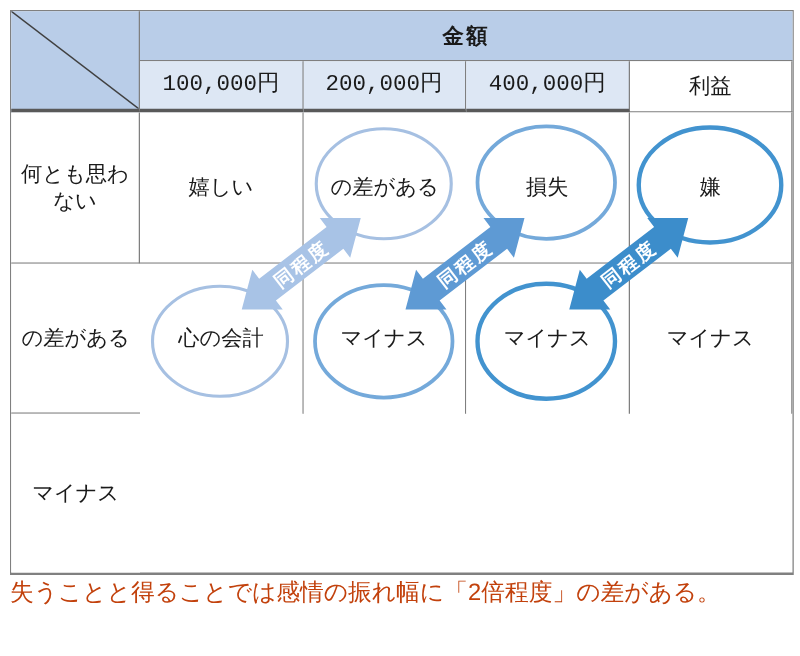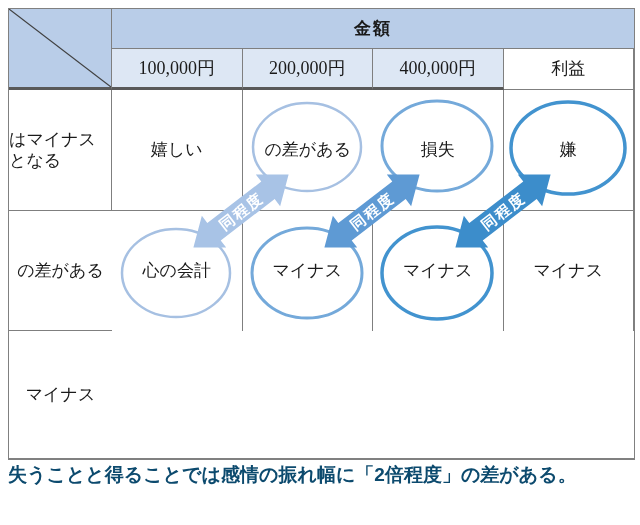--- a/index.html
+++ b/index.html
@@ -21,21 +21,21 @@
     grid-template-columns: 103px 130.5px 130.5px 130.5px 130.5px;
     grid-template-rows: 40px 41px 121px 120px 127px;
     border: 1px solid #808080;
     border-bottom-width: 2px;
     box-sizing: content-box;
     background: #ffffff;
   }
   .cell {
     box-sizing: border-box;
     display: flex; align-items: center; justify-content: center;
-    text-align: left;
+    text-align: center;
     border-right: 1px solid #7f7f7f;
     border-bottom: 1px solid #7f7f7f;
     font-size: 17px;
     line-height: 1.25;
     background: #ffffff;
     position: relative;
   }
   .cell.last-col { border-right: none; }
   .cell.last-row { border-bottom: none; }
 
@@ -50,21 +50,21 @@
   .ghead {
     grid-column: 2 / 6; grid-row: 1;
     background: #b9cde8;
     font-weight: 600;
     letter-spacing: 2px;
     border-right: none;
   }
   .subhead {
     grid-row: 2;
     background: #dde7f4;
-    font-family: Liberation Serif, serif;
+    font-family: Liberation Mono, monospace;
     font-size: 18px;
     border-bottom: 3px solid #595959;
   }
   .rowlabel { font-weight: 400; }
 
   
   .overlay {
     position: absolute; inset: 0;
     width: 640px; height: 525px;
     pointer-events: none;
@@ -74,22 +74,22 @@
     font-size: 15px;
     font-weight: 700;
     letter-spacing: 2px;
   }
 
   
   .caption {
     position: absolute; left: 8px; top: 461px;
     font-size: 19px;
     line-height: 27px;
-    font-weight: 700;
-    color: #0c4a6e;
+    font-weight: 400;
+    color: #c2410c;
     white-space: nowrap;
   }
 </style>
 </head>
 <body>
 
 <div class="stage">
 
   <div class="tbl">
 
@@ -99,21 +99,21 @@
       </svg>
     </div>
 
     <div class="cell ghead last-col">金額</div>
 
     <div class="cell subhead">100,000円</div>
     <div class="cell subhead">200,000円</div>
     <div class="cell subhead">400,000円</div>
 
     <div class="cell rowlabel">利益</div>
-    <div class="cell">はマイナスとなる</div>
+    <div class="cell">何とも思わない</div>
     <div class="cell">嬉しい</div>
     <div class="cell last-col">の差がある</div>
 
     <div class="cell rowlabel">損失</div>
     <div class="cell">嫌</div>
     <div class="cell last-col">の差がある</div>
 
     <div class="cell rowlabel last-row">心の会計</div>
     <div class="cell last-row">マイナス</div>
     <div class="cell last-row">マイナス</div>

